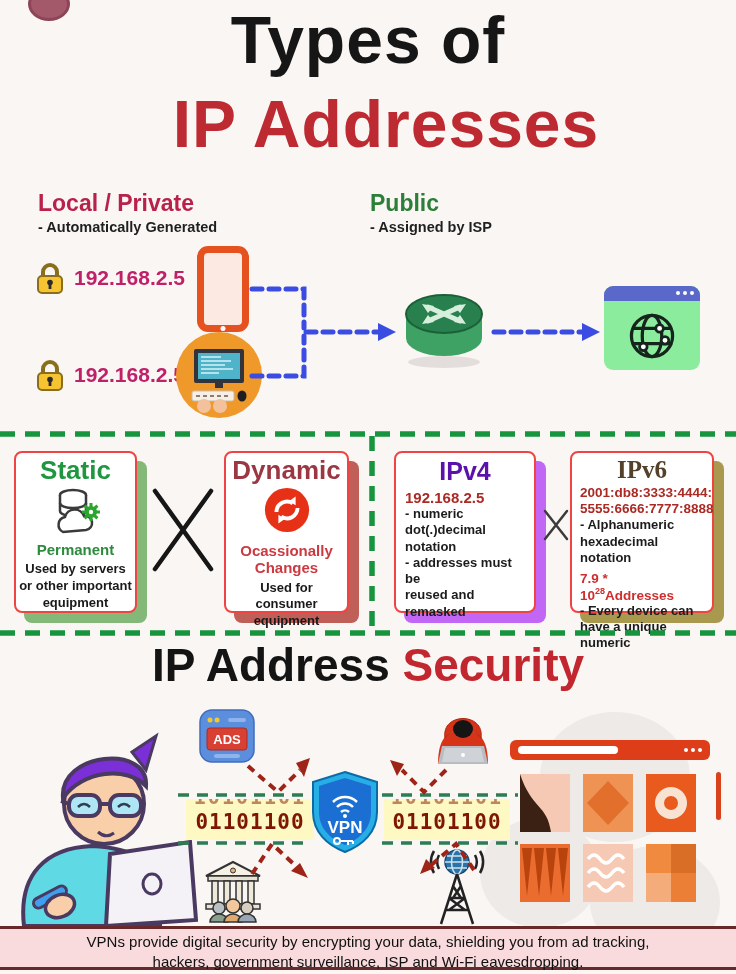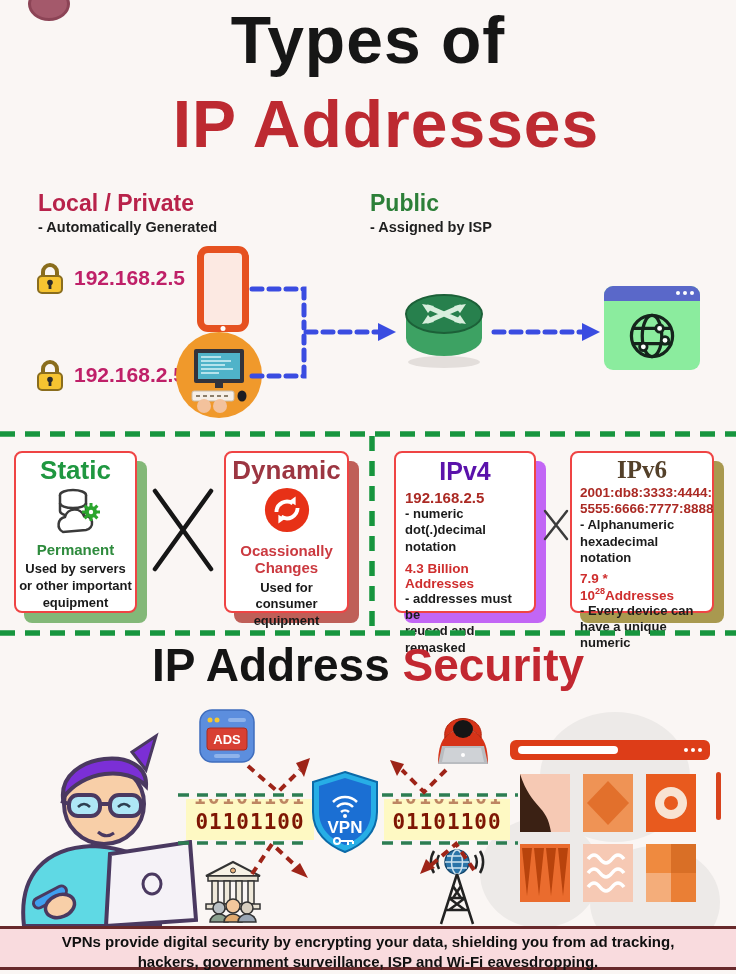--- a/index.html
+++ b/index.html
@@ -86,21 +86,21 @@
   .cdots{position:absolute;right:8px;top:8px;display:flex;gap:3px;}
   .cdot{width:4px;height:4px;border-radius:50%;background:#fff;}
   .tile{position:absolute;width:50px;height:58px;}
   .tile1{left:10px;top:34px;} .tile2{left:73px;top:34px;} .tile3{left:136px;top:34px;}
   .tile4{left:10px;top:104px;} .tile5{left:73px;top:104px;} .tile6{left:136px;top:104px;}
   .scrollbar{left:716px;top:772px;width:5px;height:48px;background:#d8431d;border-radius:3px;}
 
   
   .footer{left:0;top:926px;width:736px;height:44px;background:#f9dbde;box-sizing:border-box;
           border-top:3px solid #68292b;border-bottom:3px solid #68292b;text-align:center;
-          font-size:15px;font-weight:700;color:#101010;line-height:1.3;padding-top:3px;}
+          font-size:15px;font-weight:400;color:#101010;line-height:1.3;padding-top:3px;}
   .overlay{left:0;top:0;pointer-events:none;}
 </style>
 </head>
 <body>
 
 <div class="page">
 
   <div class="abs corner-dot"></div>
 
   <div class="abs main-title">Types of</div>
@@ -204,21 +204,20 @@
     </svg>
     <div class="occ">Ocassionally Changes</div>
     <div class="card-desc">Used for consumer equipment</div>
   </div>
 
   <div class="card card-ipv4">
     <div class="t-v4">IPv4</div>
     <div class="addr">192.168.2.5</div>
     <div class="blk">- numeric</div>
     <div class="blk">dot(.)decimal notation</div>
-    <div class="red-line">4.3 Billion Addresses</div>
     <div class="blk">- addresses must be</div>
     <div class="blk">reused and remasked</div>
   </div>
 
   <svg class="abs x-small" width="30" height="38" viewBox="0 0 30 38">
     <path d="M4,5 L26,33 M26,5 L4,33" stroke="#3b3b3b" stroke-width="2.5" stroke-linecap="round"></path>
   </svg>
 
   <div class="card card-ipv6">
     <div class="t-v6">IPv6</div>

